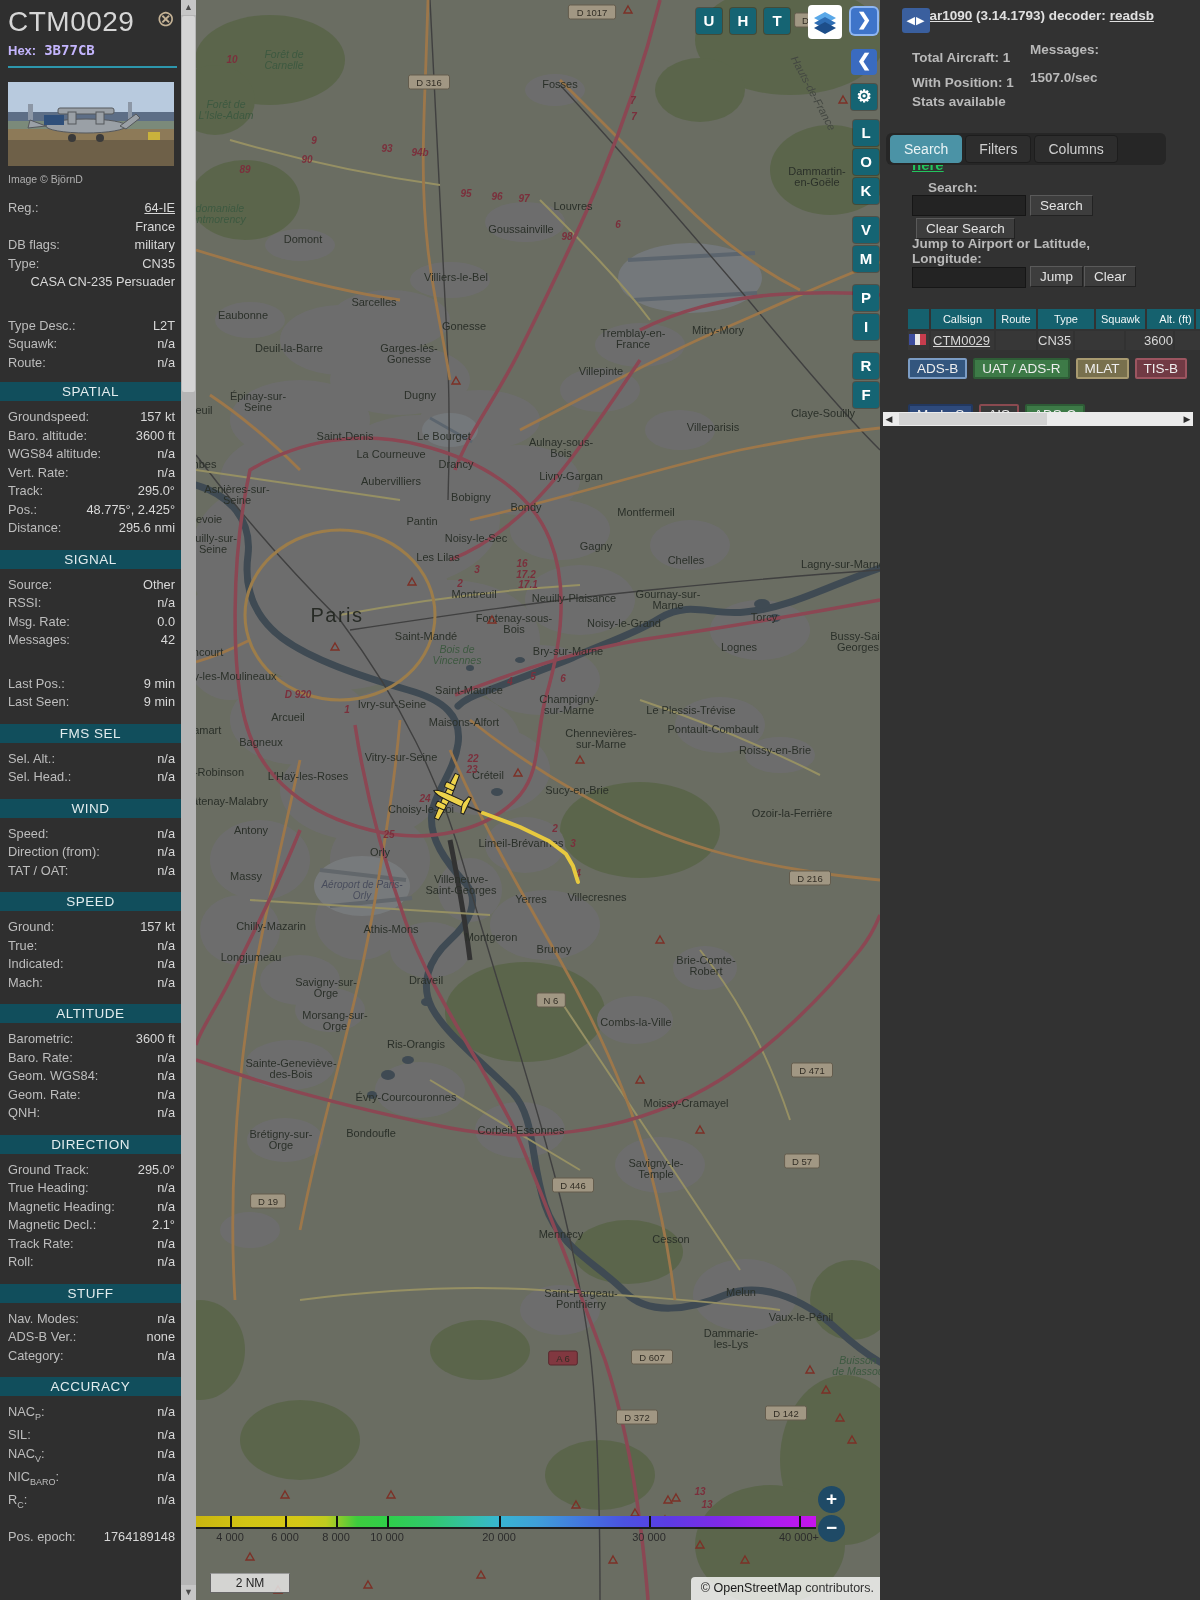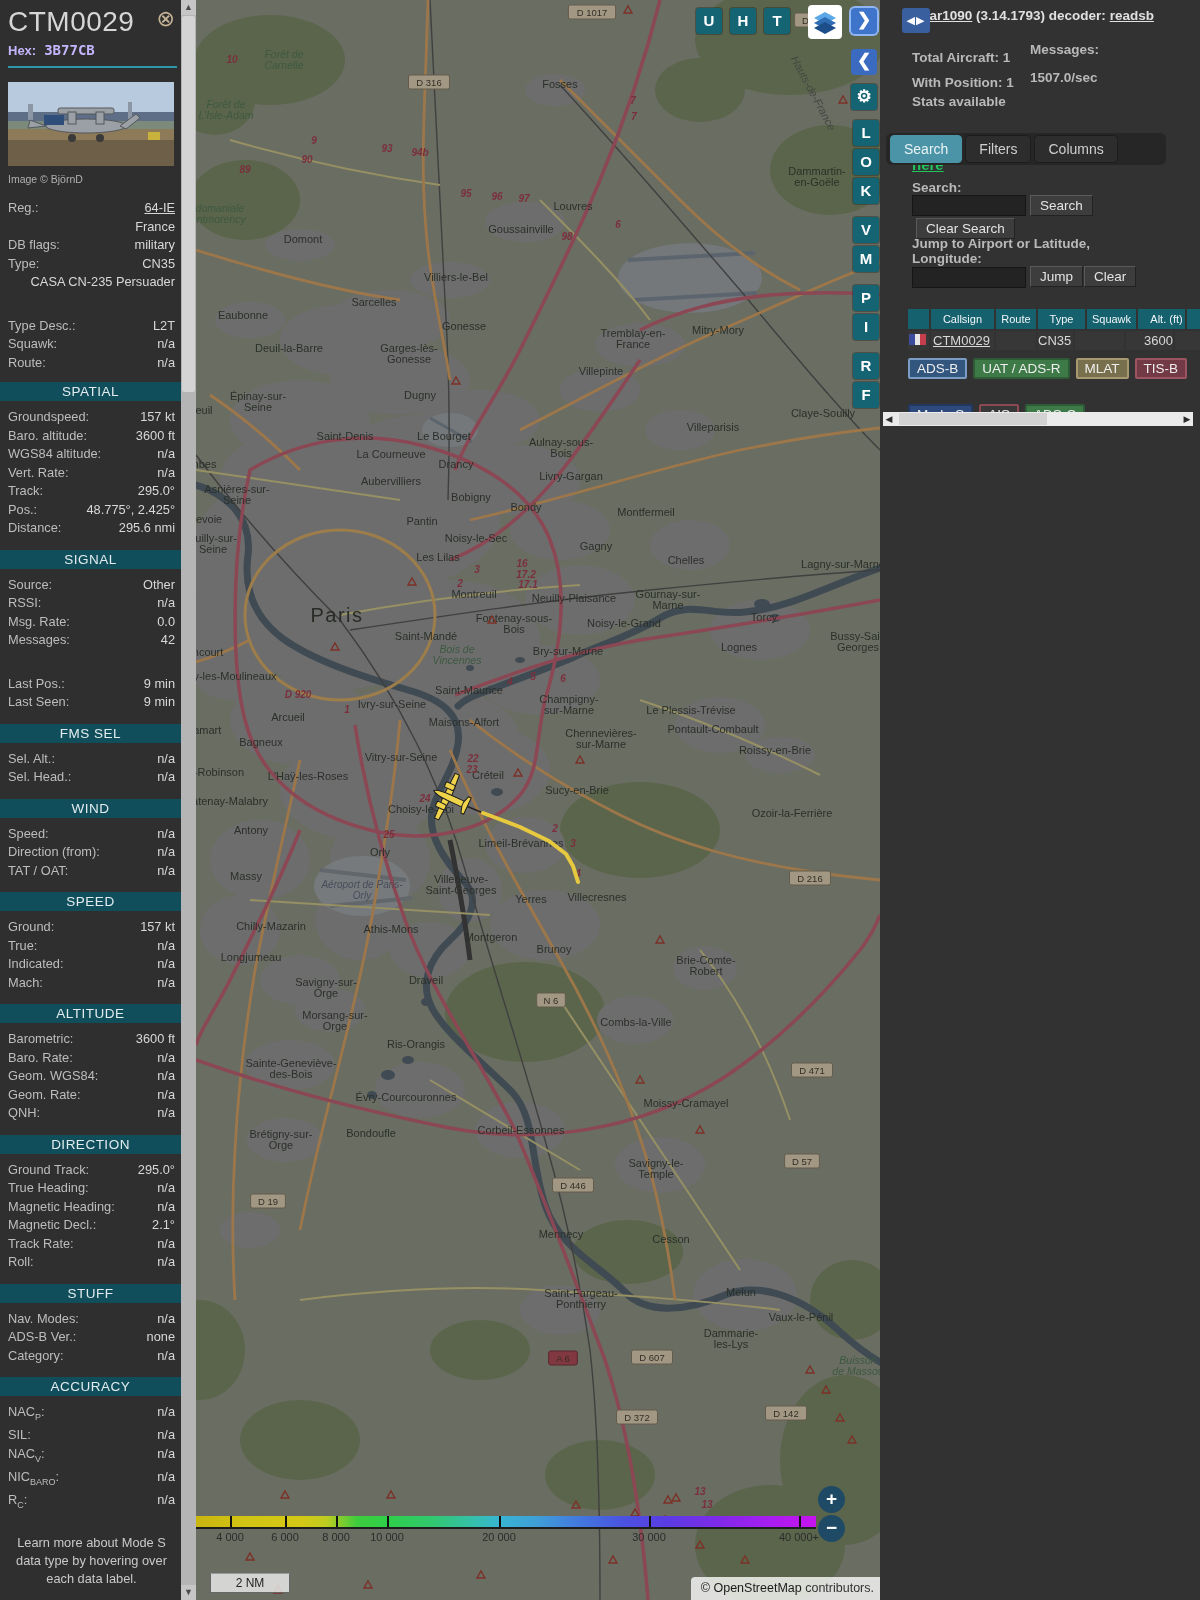--- a/index.html
+++ b/index.html
@@ -355,21 +355,20 @@
             <span class="lbl">NIC<sub>BARO</sub>:</span>
             <span class="val">n/a</span>
           </div>
           <div class="row">
             <span class="lbl">R<sub>C</sub>:</span>
             <span class="val">n/a</span>
           </div>
         </div>
       </div>
 
-    <div class="s-note">Learn more about Mode S data type by hovering over each data label.</div>
     <div class="row s-epoch">
       <span class="lbl">Pos. epoch:</span>
       <span class="val">1764189148</span>
     </div>
   </aside>
 
   <div id="sb-scroll">
     <div class="arr" style="top:0">▲</div>
     <div id="sb-thumb"></div>
     <div class="arr" style="bottom:0">▼</div>
@@ -806,36 +805,36 @@
     <div class="p-stat" style="left:32px;top:75px;">With Position: 1</div>
     <div class="p-stat" style="left:32px;top:94px;">Stats available</div>
     <div id="p-here" style="left:32px;top:109px;">here</div>
 
     <div id="p-tabs">
         <div class="p-tab active">Search</div>
         <div class="p-tab">Filters</div>
         <div class="p-tab">Columns</div>
       </div>
 
-    <div class="p-lab" style="left:32px;top:180px;">Search:</div>
+    <div class="p-lab" style="left:48px;top:180px;">Search:</div>
     <input class="p-input" style="left: 32px; top: 195px;">
     <button class="p-btn" style="left:150px;top:195px;">Search</button>
     <button class="p-btn" style="left:36px;top:218px;">Clear Search</button>
     <div class="p-lab" style="left:32px;top:236px;">Jump to Airport or Latitude,
 Longitude:</div>
     <input class="p-input" style="left: 32px; top: 267px;">
     <button class="p-btn" style="left:150px;top:266px;">Jump</button>
     <button class="p-btn" style="left:204px;top:266px;">Clear</button>
 
     <div id="p-table">
       <div class="th-row" id="p-thead">
           <div class="th" style="width: 21px;"></div>
           <div class="th" style="width: 63px;">Callsign</div>
           <div class="th" style="width: 40px;">Route</div>
-          <div class="th" style="width: 47px;">Type</div>
+          <div class="th" style="width: 56px;">Type</div>
           <div class="th" style="width: 49px;">Squawk</div>
           <div class="th" style="width: 47px; padding-left: 10px;">Alt. (ft)</div>
           <div class="th" style="width: 40px;">Sp</div>
         </div>
       <div class="td-row" id="p-trow">
           <div class="td" style="width: 21px;"><span class="flagbox" title="France" style="background: linear-gradient(to right, rgb(61, 77, 158) 33%, rgb(232, 232, 232) 33%, rgb(232, 232, 232) 66%, rgb(198, 61, 77) 66%);"></span></div>
           <div class="td cs" style="width: 63px; padding-left: 2px;">CTM0029</div>
           <div class="td" style="width: 40px;"></div>
           <div class="td" style="width: 35px;">CN35</div>
           <div class="td" style="width: 49px;"></div>

